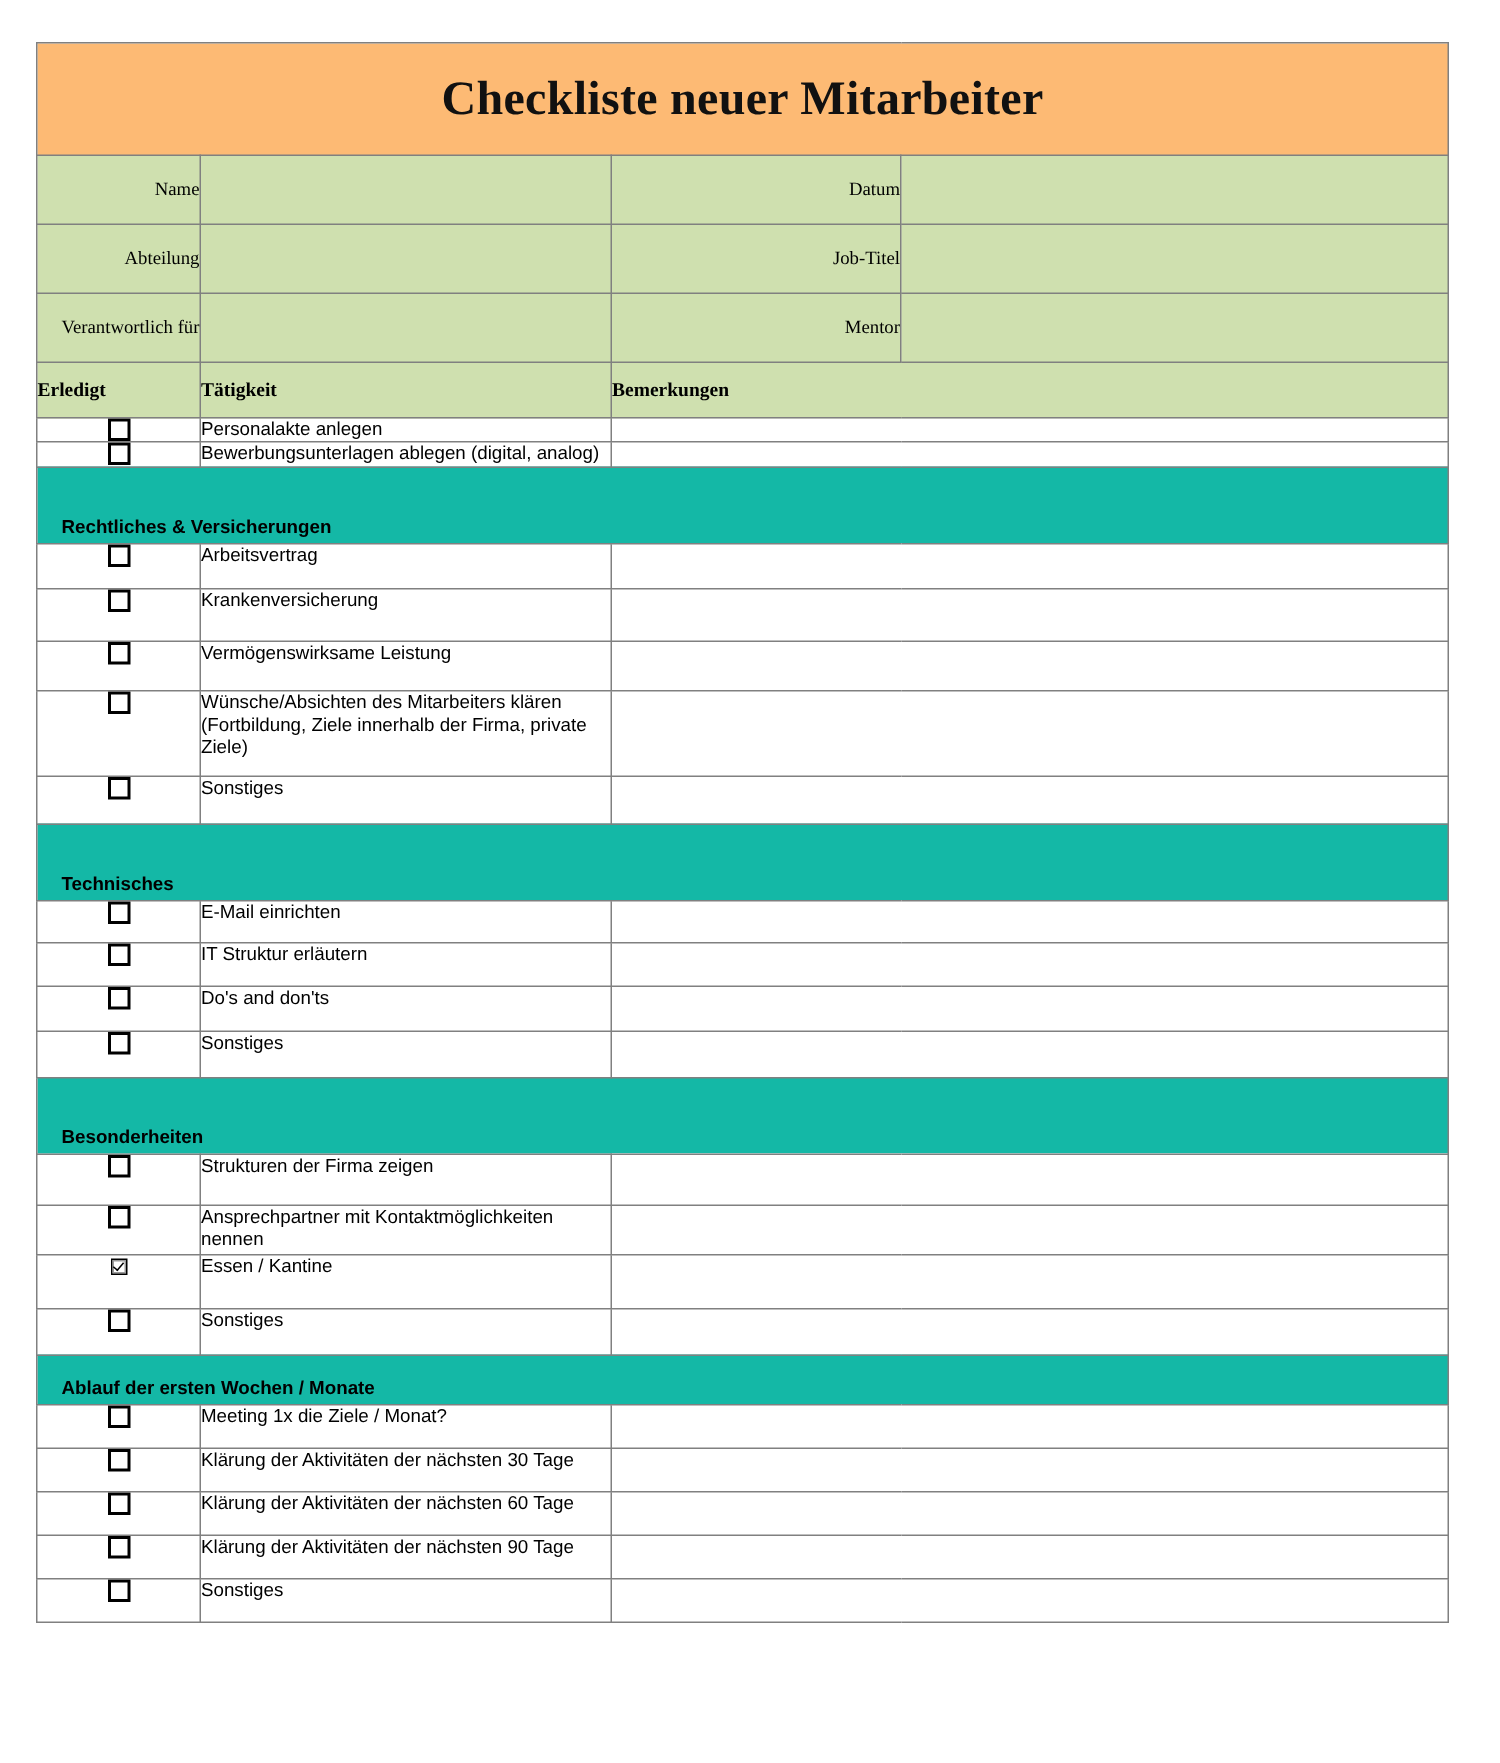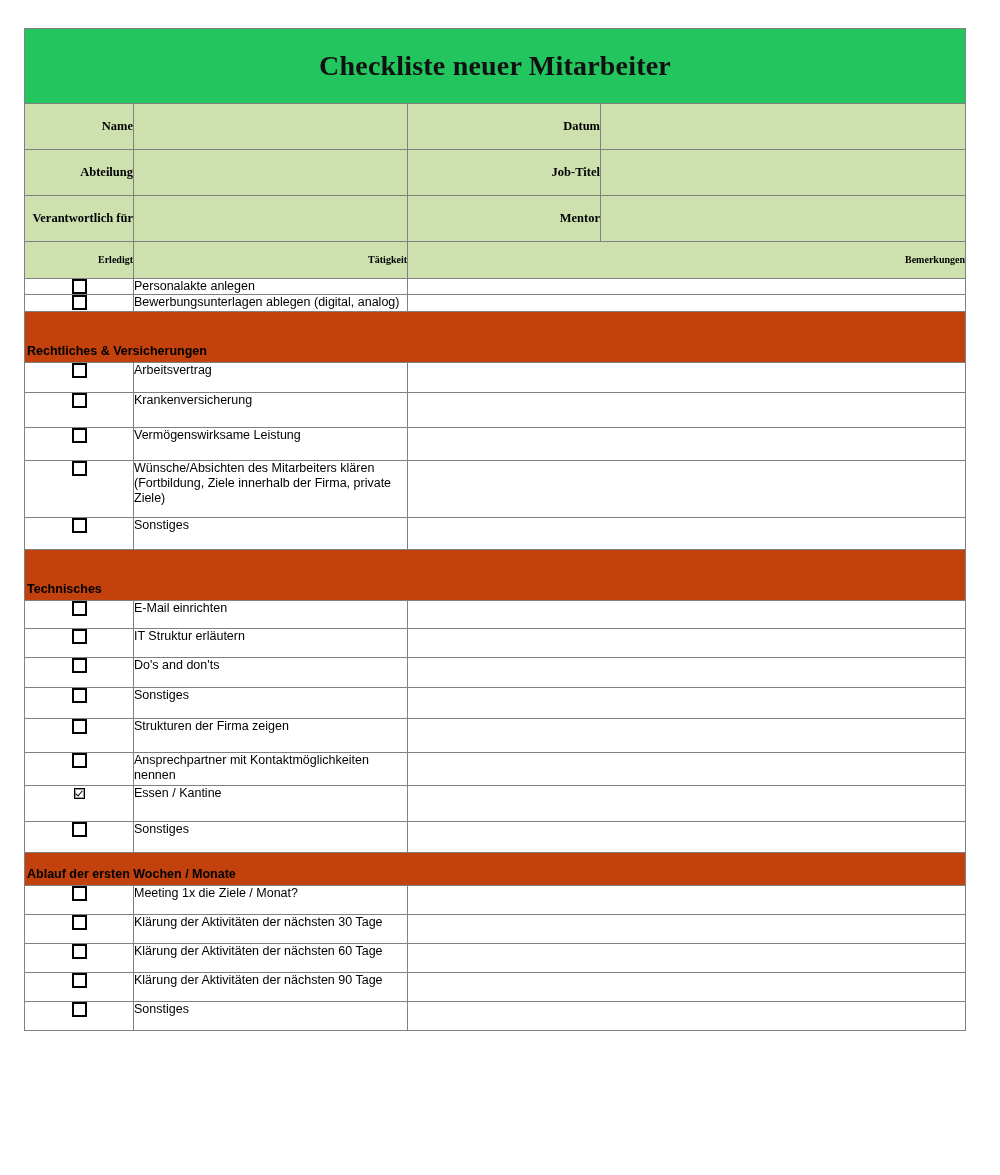--- a/index.html
+++ b/index.html
@@ -34,63 +34,63 @@
   table.checklist td {
     border: 1px solid #808080;
     padding: 0;
     vertical-align: top;
     font-size: 12.5px;
     line-height: 1.22;
   }
 
   
   tr.title-row td {
-    background: #22c55e;
+    background: #fdba74;
     height: 74px;
     text-align: center;
     vertical-align: middle;
     font-family: "Liberation Serif", serif;
     font-weight: bold;
-    font-size: 28px;
+    font-size: 32px;
     letter-spacing: .2px;
     color: #111111;
   }
 
   
   tr.meta-row td {
     background: #cfe0af;
     height: 45px;
     vertical-align: middle;
   }
   td.meta-label {
     text-align: right;
     padding-right: 5px;
     font-family: "Liberation Serif", serif;
-    font-weight: bold;
+    font-weight: normal;
     font-size: 13px;
     white-space: nowrap;
   }
   td.meta-value { }
 
   
   tr.colhead-row td {
     background: #cfe0af;
     height: 36px;
-    text-align: right;
+    text-align: left;
     vertical-align: middle;
     font-family: "Liberation Serif", serif;
     font-weight: bold;
-    font-size: 10px;
+    font-size: 13px;
   }
 
   
   tr.section-row td {
-    background: #c2410c;
+    background: #14b8a6;
     vertical-align: bottom;
-    padding: 0 0 2px 2px;
+    padding: 0 0 2px 16px;
     font-size: 12.5px;
     font-weight: bold;
   }
   tr.section-row.tall td { height: 48px; }
   tr.section-row.short td { height: 30px; }
 
   
   td.cb-cell {
     text-align: center;
     vertical-align: middle;
@@ -225,20 +225,23 @@
         <tr class="task-row" style="height: 30px;">
           <td class="cb-cell"><span class="chk"></span></td>
           <td class="task-cell">Do's and don'ts</td>
           <td class="remark-cell" colspan="2"></td>
         </tr>
         <tr class="task-row" style="height: 31px;">
           <td class="cb-cell"><span class="chk"></span></td>
           <td class="task-cell">Sonstiges</td>
           <td class="remark-cell" colspan="2"></td>
         </tr>
+        <tr class="section-row tall">
+          <td colspan="4">Besonderheiten</td>
+        </tr>
         <tr class="task-row" style="height: 34px; padding-left: 48px;">
           <td class="cb-cell"><span class="chk"></span></td>
           <td class="task-cell">Strukturen der Firma zeigen</td>
           <td class="remark-cell" colspan="2"></td>
         </tr>
         <tr class="task-row" style="height: 33px; margin-left: 45px;">
           <td class="cb-cell"><span class="chk"></span></td>
           <td class="task-cell">Ansprechpartner mit Kontaktmöglichkeiten nennen</td>
           <td class="remark-cell" colspan="2"></td>
         </tr>

